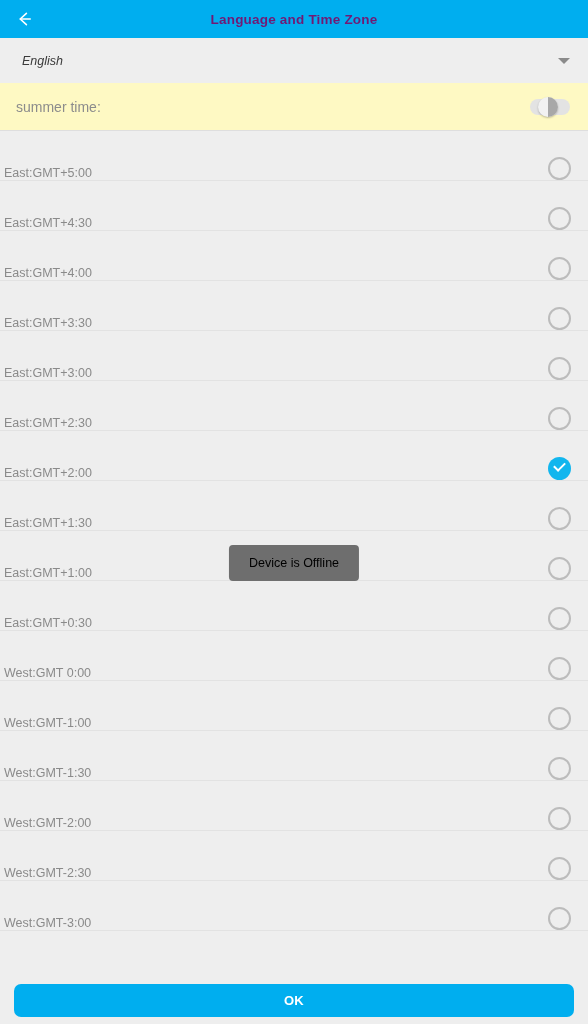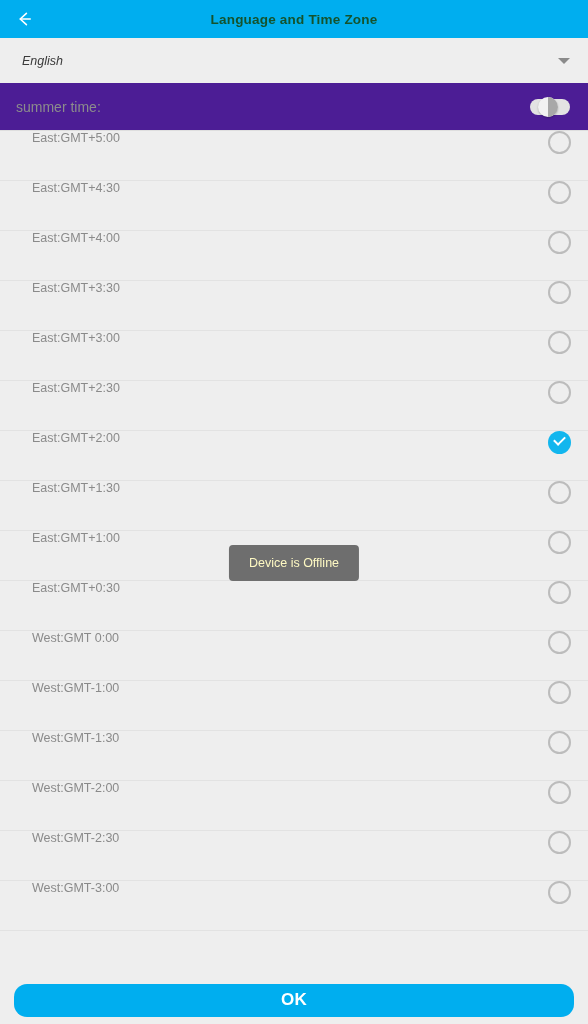--- a/index.html
+++ b/index.html
@@ -45,21 +45,21 @@
     cursor: pointer;
   }
 
   .back-btn svg { display: block; }
 
   .appbar-title {
     position: absolute;
     left: 0;
     right: 0;
     text-align: center;
-    color: #14532d;
+    color: #701a75;
     font-size: 13.5px;
     font-weight: bold;
     letter-spacing: 0.2px;
     pointer-events: none;
   }
 
   
   .lang-row {
     height: 45px;
     min-height: 45px;
@@ -87,21 +87,21 @@
     margin-right: 2px;
   }
 
   
   .summer-row {
     height: 48px;
     min-height: 48px;
     display: flex;
     align-items: center;
     padding: 0 18px 0 16px;
-    background: #4c1d95;
+    background: #fef9c3;
     border-bottom: 1px solid #dedede;
     flex: 0 0 auto;
   }
 
   .summer-label {
     font-size: 14px;
     color: #8c8c8c;
     flex: 1;
   }
 
@@ -140,22 +140,22 @@
   
   .tz-list {
     flex: 1 1 auto;
     overflow: hidden;
     background: #eeeeee;
   }
 
   .tz-row {
     height: 50px;
     display: flex;
-    align-items: flex-start;
-    padding: 0 17px 0 32px;
+    align-items: flex-end;
+    padding: 0 17px 0 4px;
     border-bottom: 1px solid #e2e2e2;
     background: #eeeeee;
     cursor: pointer;
   }
 
   .tz-label {
     flex: 1;
     font-size: 12.5px;
     color: #8a8a8a;
   }
@@ -197,37 +197,37 @@
     padding: 0 14px;
     background: #eeeeee;
     flex: 0 0 auto;
   }
 
   .ok-btn {
     width: 100%;
     height: 33px;
     background: #00AEEF;
     border: none;
-    border-radius: 13px;
+    border-radius: 7px;
     color: #ffffff;
-    font-size: 17px;
+    font-size: 13px;
     font-weight: bold;
     font-family: "Liberation Sans", sans-serif;
     letter-spacing: 0.3px;
     cursor: pointer;
   }
 
   
   .toast {
     position: absolute;
     left: 50%;
     top: 545px;
     transform: translateX(-50%);
     background: #6e6e6e;
-    color: #fef9c3;
+    color: #000000;
     font-size: 12.5px;
     padding: 11px 20px;
     border-radius: 4px;
     white-space: nowrap;
     pointer-events: none;
   }
 </style>
 </head>
 <body>
 

